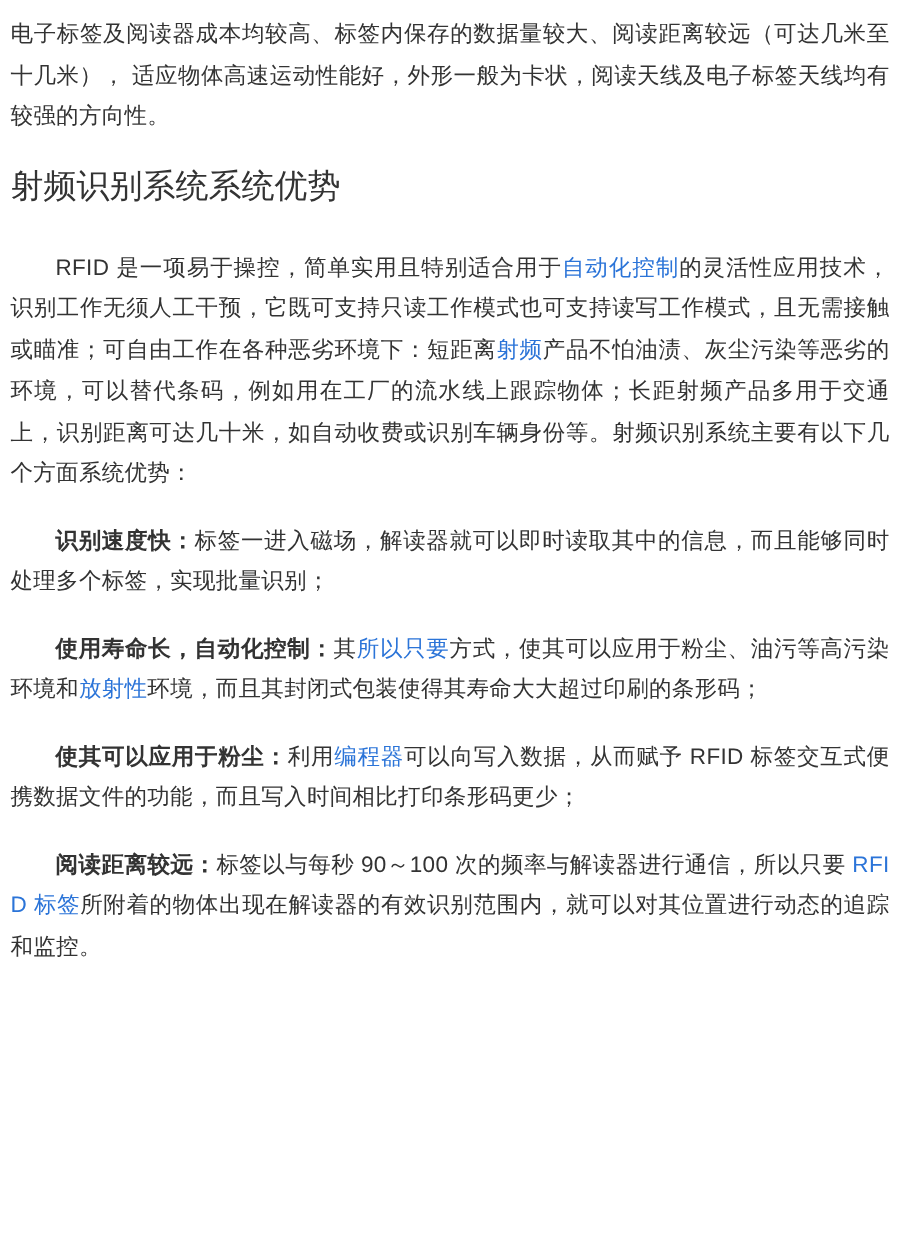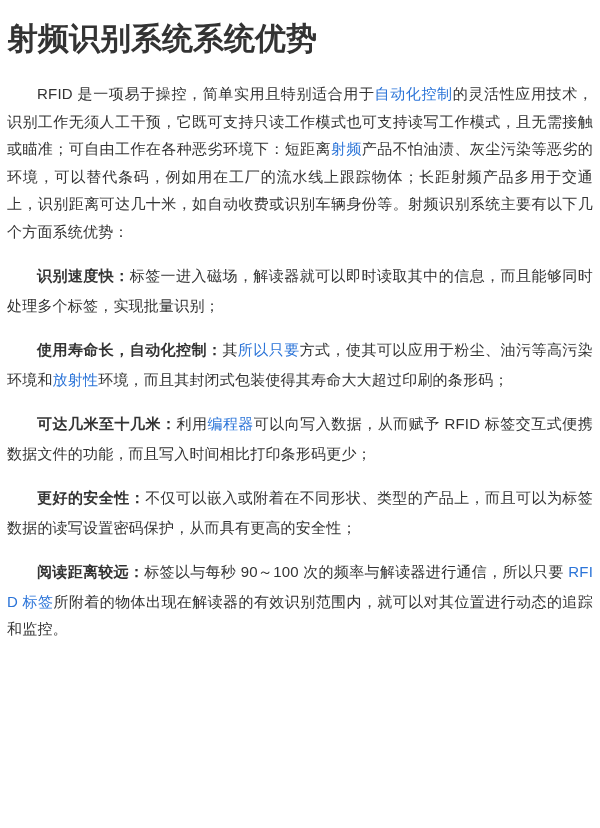--- a/index.html
+++ b/index.html
@@ -30,50 +30,49 @@
     word-break: break-all;
   }
   .para.first {
     margin-top: 0;
   }
   .para.indent {
     text-indent: 2em;
   }
   .doc-heading {
     margin: 15px 0 26px 0;
-    font-size: 31px;
+    font-size: 22px;
     line-height: 30px;
-    font-weight: 700;
+    font-weight: 400;
     color: var(--text-color, #333333);
   }
   .seg-bold {
     font-weight: 700;
-    font-family: Liberation Mono, monospace;
   }
   .seg-link {
     color: var(--link-color, #2b74d8);
     text-decoration: none;
     cursor: pointer;
   }
 </style>
 </head>
 <body>
 
 <div class="page">
 
+  <p class="para first"><span>电子标签及阅读器成本均较高、标签内保存的数据量较大、阅读距离较远（可达几米至十几米）， 适应物体高速运动性能好，外形一般为卡状，阅读天线及电子标签天线均有较强的方向性。</span></p>
 
   <h1 class="doc-heading">射频识别系统系统优势</h1>
 
   <p class="para indent"><span>RFID 是一项易于操控，简单实用且特别适合用于</span><a class="seg-link" href="#">自动化控制</a><span>的灵活性应用技术，识别工作无须人工干预，它既可支持只读工作模式也可支持读写工作模式，且无需接触或瞄准；可自由工作在各种恶劣环境下：短距离</span><a class="seg-link" href="#">射频</a><span>产品不怕油渍、灰尘污染等恶劣的环境，可以替代条码，例如用在工厂的流水线上跟踪物体；长距射频产品多用于交通上，识别距离可达几十米，如自动收费或识别车辆身份等。射频识别系统主要有以下几个方面系统优势：</span></p>
 
 
   <p class="para indent"><span class="seg-bold">识别速度快：</span><span>标签一进入磁场，解读器就可以即时读取其中的信息，而且能够同时处理多个标签，实现批量识别；</span></p>
 
 
   <p class="para indent"><span class="seg-bold">使用寿命长，自动化控制：</span><span>其</span><a class="seg-link" href="#">所以只要</a><span>方式，使其可以应用于粉尘、油污等高污染环境和</span><a class="seg-link" href="#">放射性</a><span>环境，而且其封闭式包装使得其寿命大大超过印刷的条形码；</span></p>
 
-  <p class="para indent"><span class="seg-bold">可达几米至十几米：</span><span>利用</span><a class="seg-link" href="#">编程器</a><span>可以向写入数据，从而赋予 RFID 标签交互式便携数据文件的功能，而且写入时间相比打印条形码更少；</span></p>
+  <p class="para indent"><span class="seg-bold">使其可以应用于粉尘：</span><span>利用</span><a class="seg-link" href="#">编程器</a><span>可以向写入数据，从而赋予 RFID 标签交互式便携数据文件的功能，而且写入时间相比打印条形码更少；</span></p>
 
-  <p class="para indent"><span class="seg-bold">更好的安全性：</span><span>不仅可以嵌入或附着在不同形状、类型的产品上，而且可以为标签数据的读写设置密码保护，从而具有更高的安全性；</span></p>
 
   <p class="para indent"><span class="seg-bold">阅读距离较远：</span><span>标签以与每秒 90～100 次的频率与解读器进行通信，所以只要 </span><a class="seg-link" href="#">RFID 标签</a><span>所附着的物体出现在解读器的有效识别范围内，就可以对其位置进行动态的追踪和监控。</span></p>
 
 </div>
 
 </body></html>

